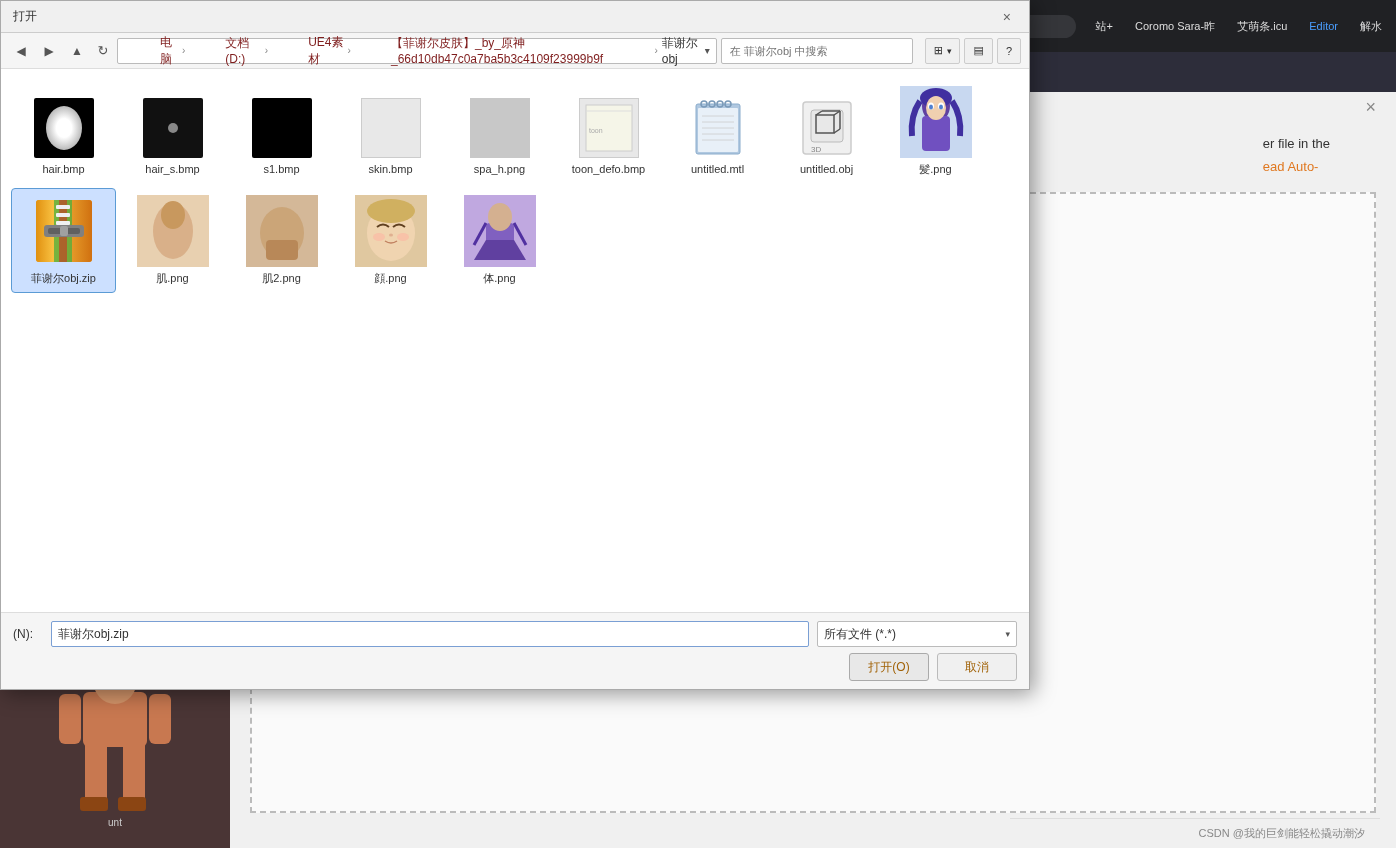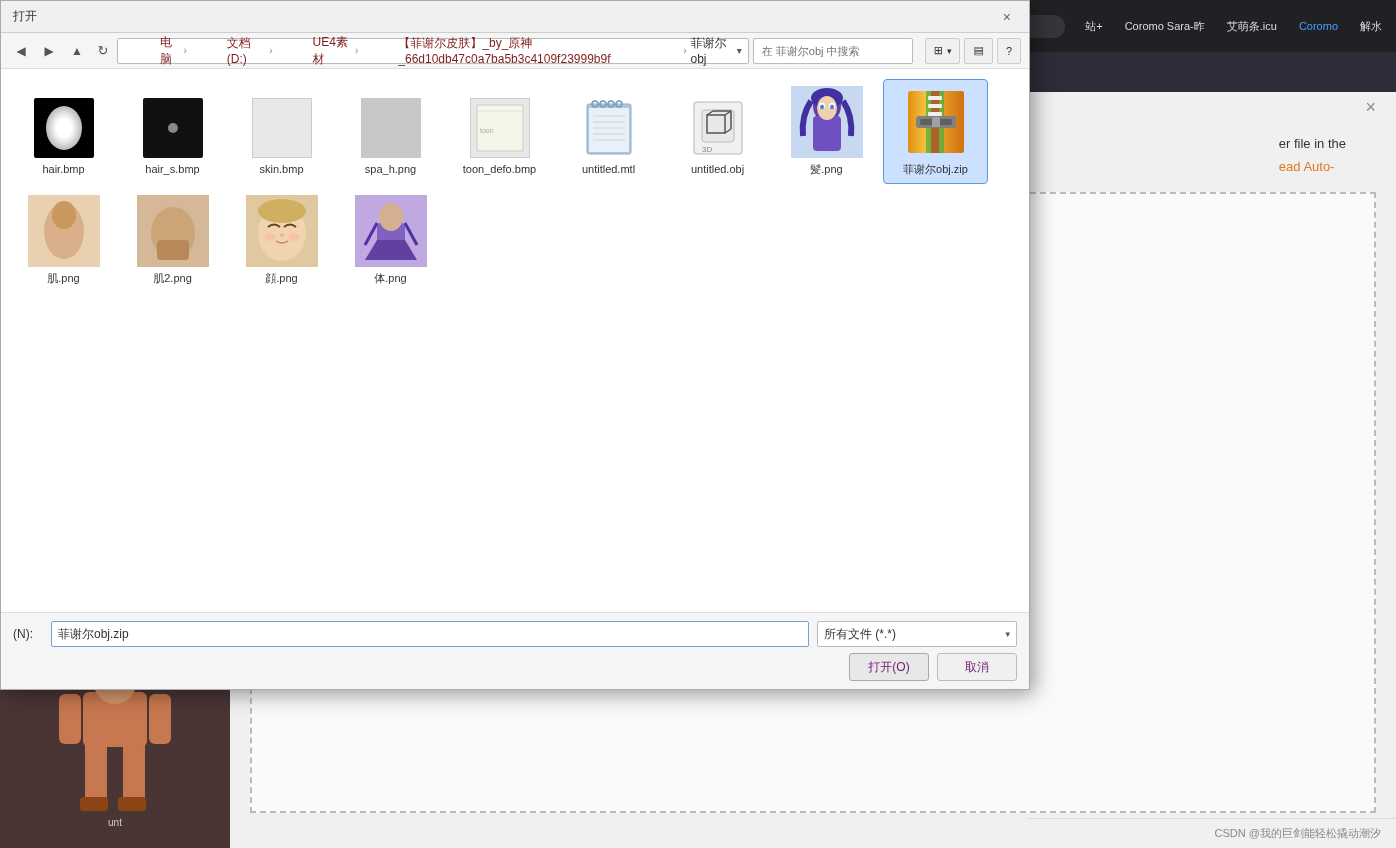--- a/index.html
+++ b/index.html
@@ -181,21 +181,21 @@
     .breadcrumb-part { cursor: pointer; color: #7f1d1d; margin-left: 36px; }
     .breadcrumb-current { color: #333; }
     .breadcrumb-dropdown {
       margin-left: auto;
       cursor: pointer;
       color: #555;
       font-size: 10px;
     }
     .search-box {
       height: 26px;
-      width: 160px;
+      width: 192px;
       border: 1px solid #bbb;
       border-radius: 2px;
       padding: 0 8px;
       font-size: 11px;
       color: #666;
     }
     .toolbar-btn {
       height: 26px;
       padding: 0 8px;
       border: 1px solid #ccc;
@@ -296,21 +296,21 @@
       justify-content: flex-end;
       gap: 8px;
     }
     .dialog-btn {
       height: 28px;
       min-width: 80px;
       border: 1px solid #bbb;
       border-radius: 3px;
       background: #f0f0f0;
       font-size: 12px;
-      color: #701a75;
+      color: #a16207;
       cursor: pointer;
       display: flex;
       align-items: center;
       justify-content: center;
     }
     .dialog-btn.primary {
       background: #e8e8e8;
       border-color: #aaa;
     }
     .icon-bmp-hair {
@@ -393,21 +393,21 @@
       justify-content: center;
       cursor: pointer;
       color: #555;
       font-size: 13px;
     }
 
     
     .csdn-bar {
       position: absolute;
       bottom: 0;
-      right: 0;
+      right: 16px;
       width: 370px;
       height: 30px;
       background: #f0f0f0;
       display: flex;
       align-items: center;
       justify-content: flex-end;
       padding-right: 15px;
       font-size: 11px;
       color: #888;
       border-top: 1px solid #ddd;
@@ -438,21 +438,21 @@
     <div class="browser-tab">
       <span>Unity Editor</span>
     </div>
     <div class="browser-addressbar">
       <span style="color:#888; font-size:11px;">在此搜索</span>
     </div>
     <div class="browser-bookmarks">
       <span class="bookmark-item">站+</span>
       <span class="bookmark-item">Coromo Sara-昨</span>
       <span class="bookmark-item">艾萌条.icu</span>
-      <span class="bookmark-item" style="color:#4a9eff;">Coromo</span>
+      <span class="bookmark-item" style="color:#4a9eff;">Editor</span>
       <span class="bookmark-item">解水</span>
     </div>
   </div>
 
   <div class="main-content">
 
     <div class="model-area">
       <div class="model-figure">
         
         <svg width="120" height="160" viewBox="0 0 120 160">
@@ -477,21 +477,21 @@
     </div>
 
     <div class="app-content">
       <div class="app-header-bar">
         <span>TAUNT ON =?UTF-8?B?W6XCH8KDW6XCHO...</span>
       </div>
       <div class="app-body">
 
         <div style="position:absolute; top:45px; right:20px; font-size:18px; color:#888; cursor:pointer;">×</div>
 
-        <div style="position:absolute; top:80px; right:50px;">
+        <div style="position:absolute; top:80px; right:66px;">
           <p class="app-text-normal">er file in the</p>
           <p class="app-text-orange">ead Auto-</p>
         </div>
 
         <div style="position:absolute; bottom:35px; left:20px; right:20px; top:140px; border: 2px dashed #bbb; background:#fafafa;"></div>
       </div>
 
       <div class="csdn-bar">
         <span>CSDN @我的巨剑能轻松撬动潮汐</span>
       </div>
@@ -556,20 +556,26 @@
 
           <div class="file-item">
             <div class="file-icon">
               <div class="icon-bmp-hairs">
                 <div class="icon-bmp-hairs-dot"></div>
               </div>
             </div>
             <span class="file-name">hair_s.bmp</span>
           </div>
 
+          <div class="file-item">
+            <div class="file-icon">
+              <div style="background:#000; width:60px; height:60px; border-radius:2px;"></div>
+            </div>
+            <span class="file-name">s1.bmp</span>
+          </div>
 
           <div class="file-item">
             <div class="file-icon">
               <div class="icon-bmp-blank"></div>
             </div>
             <span class="file-name">skin.bmp</span>
           </div>
 
           <div class="file-item">
             <div class="file-icon">

